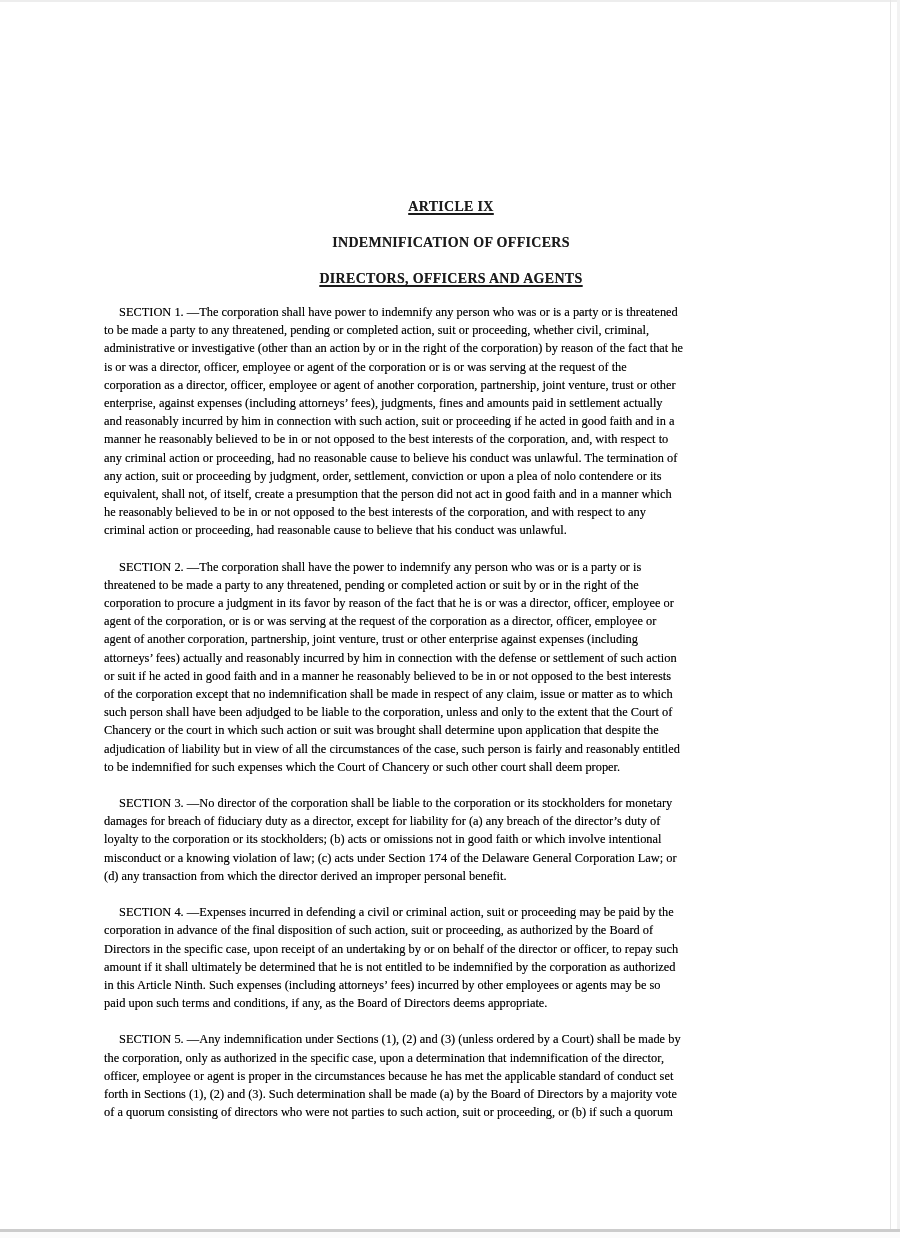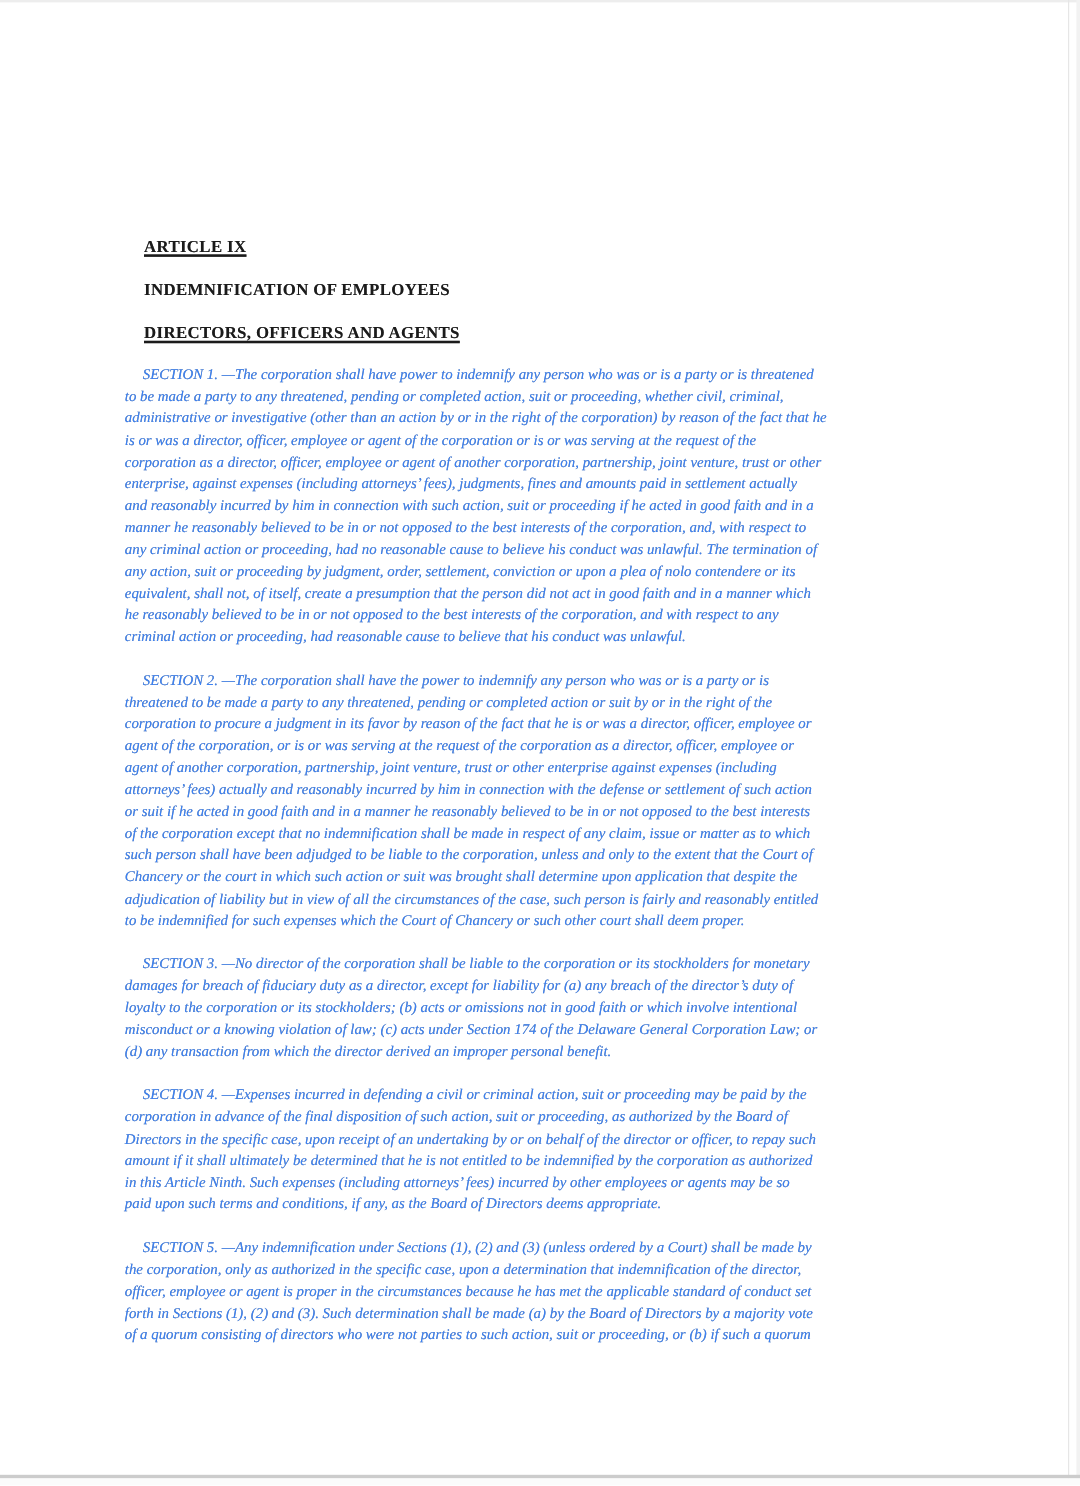--- a/index.html
+++ b/index.html
@@ -38,22 +38,23 @@
   }
 
   .doc-column {
     position: absolute;
     left: 104px;
     top: 0;
     width: 694px;
   }
   .heading {
     position: absolute;
-    left: 16px;
+    left: 0;
     width: 100%;
+    text-align: center;
     font-size: 14px;
     font-weight: bold;
     letter-spacing: 0.3px;
     color: #1b1b1b;
     text-shadow: 0 0 0.5px rgba(20,20,20,0.55);
     white-space: nowrap;
   }
   .heading.underlined {
     text-decoration: underline;
     text-decoration-thickness: 1.5px;
@@ -69,39 +70,38 @@
     top: 303px;
     width: 100%;
   }
   .doc-body p {
     margin: 0 0 18px 0;
     font-size: 12.4px;
     line-height: 18.2px;
     white-space: pre-line;
     text-indent: 15px;
     text-align: left;
-    color: #3b82f6;
+    color: #000000;
     text-shadow: 0 0 0.5px rgba(25,25,25,0.5);
-    font-style: italic;
   }
 </style>
 </head>
 <body>
 
 <div class="edge-top"></div>
 <div class="edge-right-strip"></div>
 <div class="edge-right-line"></div>
 <div class="edge-bottom-line"></div>
 <div class="edge-bottom-strip"></div>
 
 <div class="doc-column">
 
   <div class="heading underlined" id="heading-article">ARTICLE IX</div>
 
-  <div class="heading" id="heading-sub1">INDEMNIFICATION OF EMPLOYEES</div>
+  <div class="heading" id="heading-sub1">INDEMNIFICATION OF OFFICERS</div>
 
   <div class="heading underlined" id="heading-sub2">DIRECTORS, OFFICERS AND AGENTS</div>
 
   <div class="doc-body">
     <p>SECTION 1. —The corporation shall have power to indemnify any person who was or is a party or is threatened
 to be made a party to any threatened, pending or completed action, suit or proceeding, whether civil, criminal,
 administrative or investigative (other than an action by or in the right of the corporation) by reason of the fact that he
 is or was a director, officer, employee or agent of the corporation or is or was serving at the request of the
 corporation as a director, officer, employee or agent of another corporation, partnership, joint venture, trust or other
 enterprise, against expenses (including attorneys’ fees), judgments, fines and amounts paid in settlement actually

